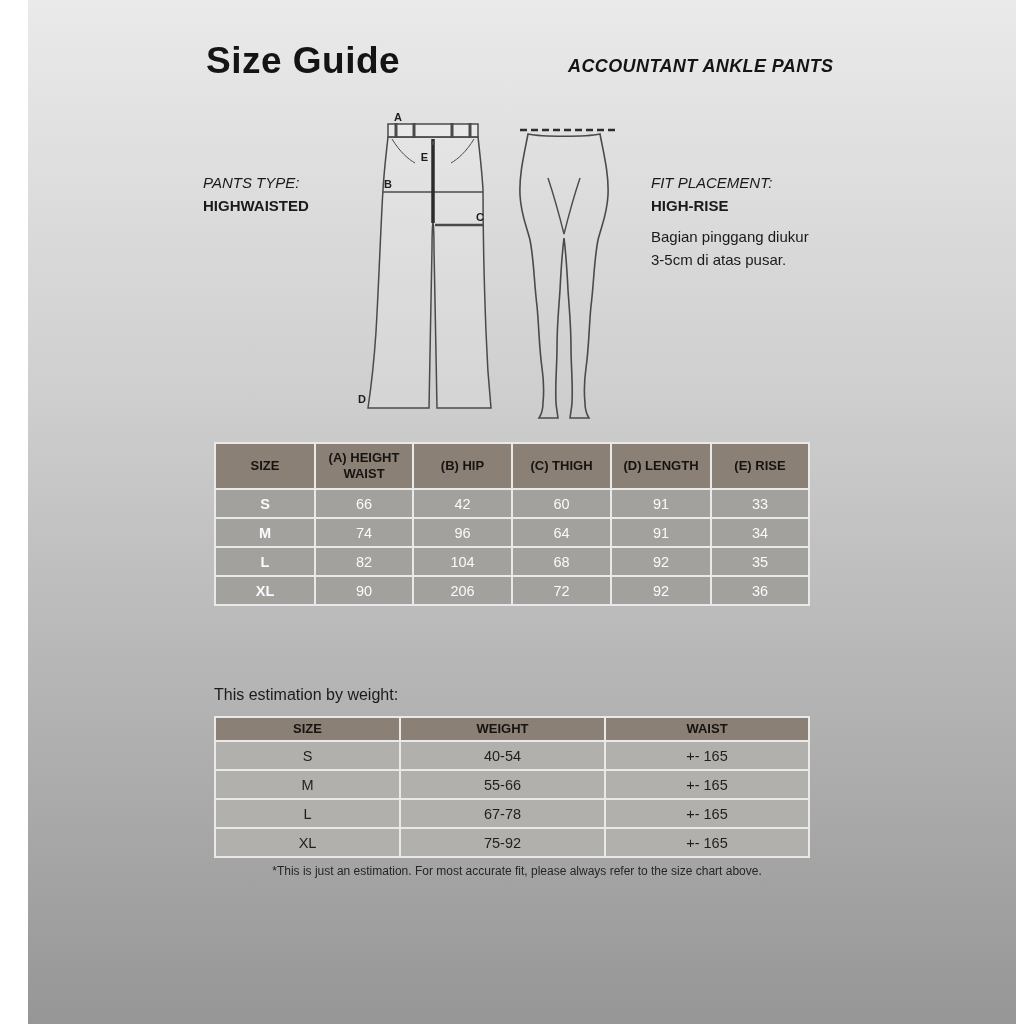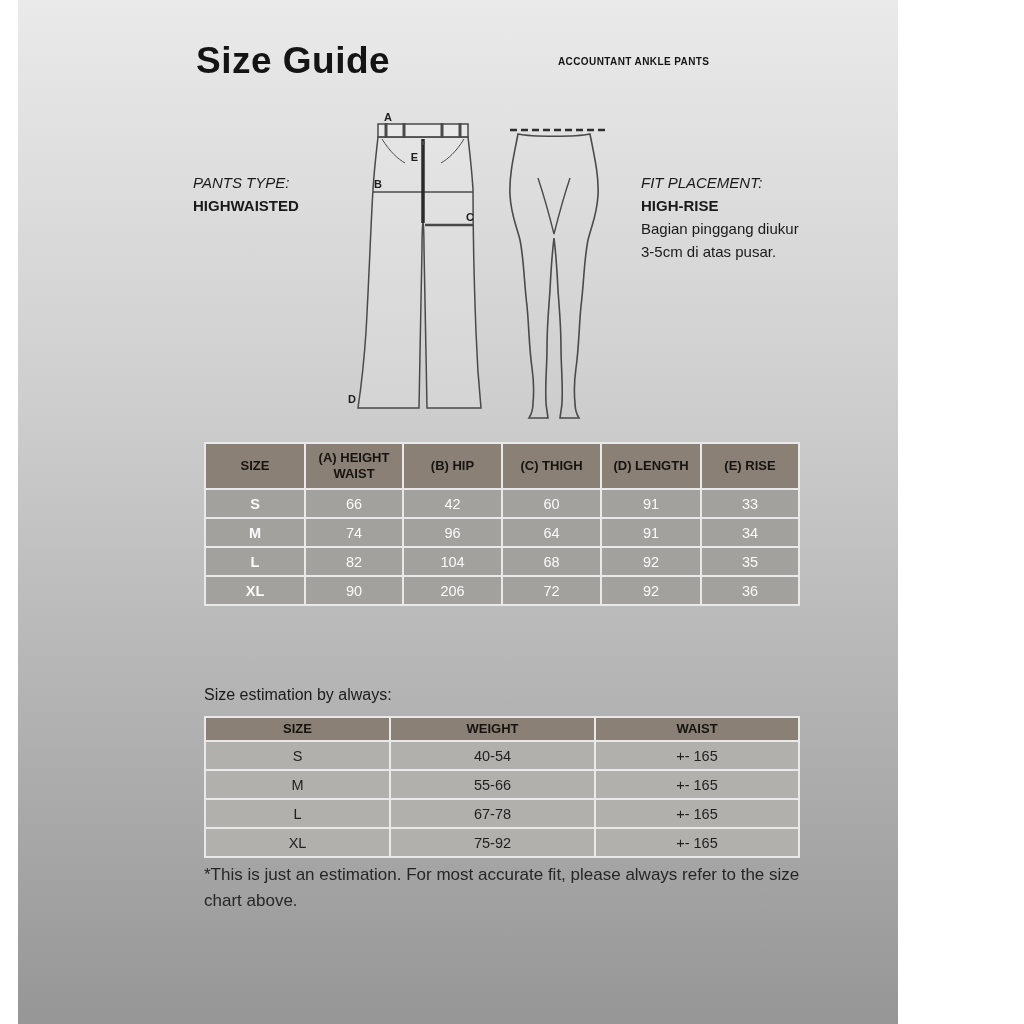--- a/index.html
+++ b/index.html
@@ -1,44 +1,44 @@
 <!DOCTYPE html>
 <html><head>
 <meta charset="utf-8">
 <style>
   html,body{margin:0;padding:0;background:#ffffff;}
   .page{position:relative;width:1024px;height:1024px;background:#ffffff;overflow:hidden;
         font-family:"Liberation Sans",sans-serif;}
-  .panel{position:absolute;left:18px;top:0;width:880px;height:1024px;
+  .panel{position:absolute;left:28px;top:0;width:988px;height:1024px;
          background:linear-gradient(180deg,#eaeaea 0%,#cfcfcf 38%,#969696 100%);}
   .abs{position:absolute;}
   .title{left:178px;top:40px;font-size:37px;font-weight:600;color:#141414;letter-spacing:.5px;}
-  .product-name{left:540px;top:56px;font-size:10px;font-weight:700;color:#141414;letter-spacing:.4px;}
+  .product-name{left:540px;top:56px;font-size:18px;font-weight:700;color:#141414;letter-spacing:.4px;font-style:italic;}
   .info-block{font-size:15px;color:#1a1a1a;line-height:1.5;}
   .info-label{display:block;font-style:italic;}
   .info-value{display:block;font-weight:700;}
-  .info-note{display:block;margin-top:0;line-height:1.55;}
+  .info-note{display:block;margin-top:8px;line-height:1.55;}
   .pants-type{left:175px;top:172px;}
   .fit-placement{left:623px;top:172px;}
 
   table{border-collapse:collapse;table-layout:fixed;padding-left:25px;}
   th,td{border:2px solid #e9e9e9;text-align:center;vertical-align:middle;
         font-family:"Liberation Sans",sans-serif;overflow:hidden;}
   th{background:#8a8076;color:#161310;font-size:13px;font-weight:700;line-height:1.25;padding:0 3px;}
   .size-table{left:186px;top:442px;width:594px;}
   .size-table th{height:44px;}
   .size-table td{background:#a3a19e;color:#fafafa;font-size:14.5px;height:25px;}
   .size-table td.szc{font-weight:700;}
   .weight-table{left:186px;top:716px;width:594px;}
   .weight-table th{height:22px;}
   .weight-table td{background:#b2b0ad;color:#1f1f1f;font-size:14.5px;height:25px;}
 
   .note1{left:186px;top:611px;font-size:13.5px;color:#2d2d2d;}
   .weight-heading{left:186px;top:686px;font-size:16px;color:#1b1b1b;}
-  .note2{left:186px;top:862px;width:606px;font-size:17px;color:#262626;line-height:1.55;}
+  .note2{left:186px;top:862px;width:606px;font-size:12px;color:#262626;line-height:1.55;text-align:center;}
   .brand{left:0;top:950px;width:968px;text-align:center;
          font-family:"Liberation Serif",serif;font-size:19px;letter-spacing:7px;color:#2b2b2b;}
   .illus{pointer-events:none;}
   .mlabel{font-family:"Liberation Sans",sans-serif;font-size:11px;font-weight:700;fill:#1d1d1d;}
 </style>
 </head>
 <body>
 
 <div class="page">
   <div class="panel">
@@ -139,21 +139,21 @@
         <td>90</td>
         <td>206</td>
         <td>72</td>
         <td>92</td>
         <td>36</td>
       </tr>
     </tbody>
       </table>
 
 
-    <div class="abs weight-heading">Size estimation by always:</div>
+    <div class="abs weight-heading">This estimation by weight:</div>
 
     <table class="abs weight-table">
       <colgroup>
           <col style="width:185px">
           <col style="width:205px">
           <col style="width:204px">
         </colgroup>
       <tbody>
           <tr>
         <th>SIZE</th>

